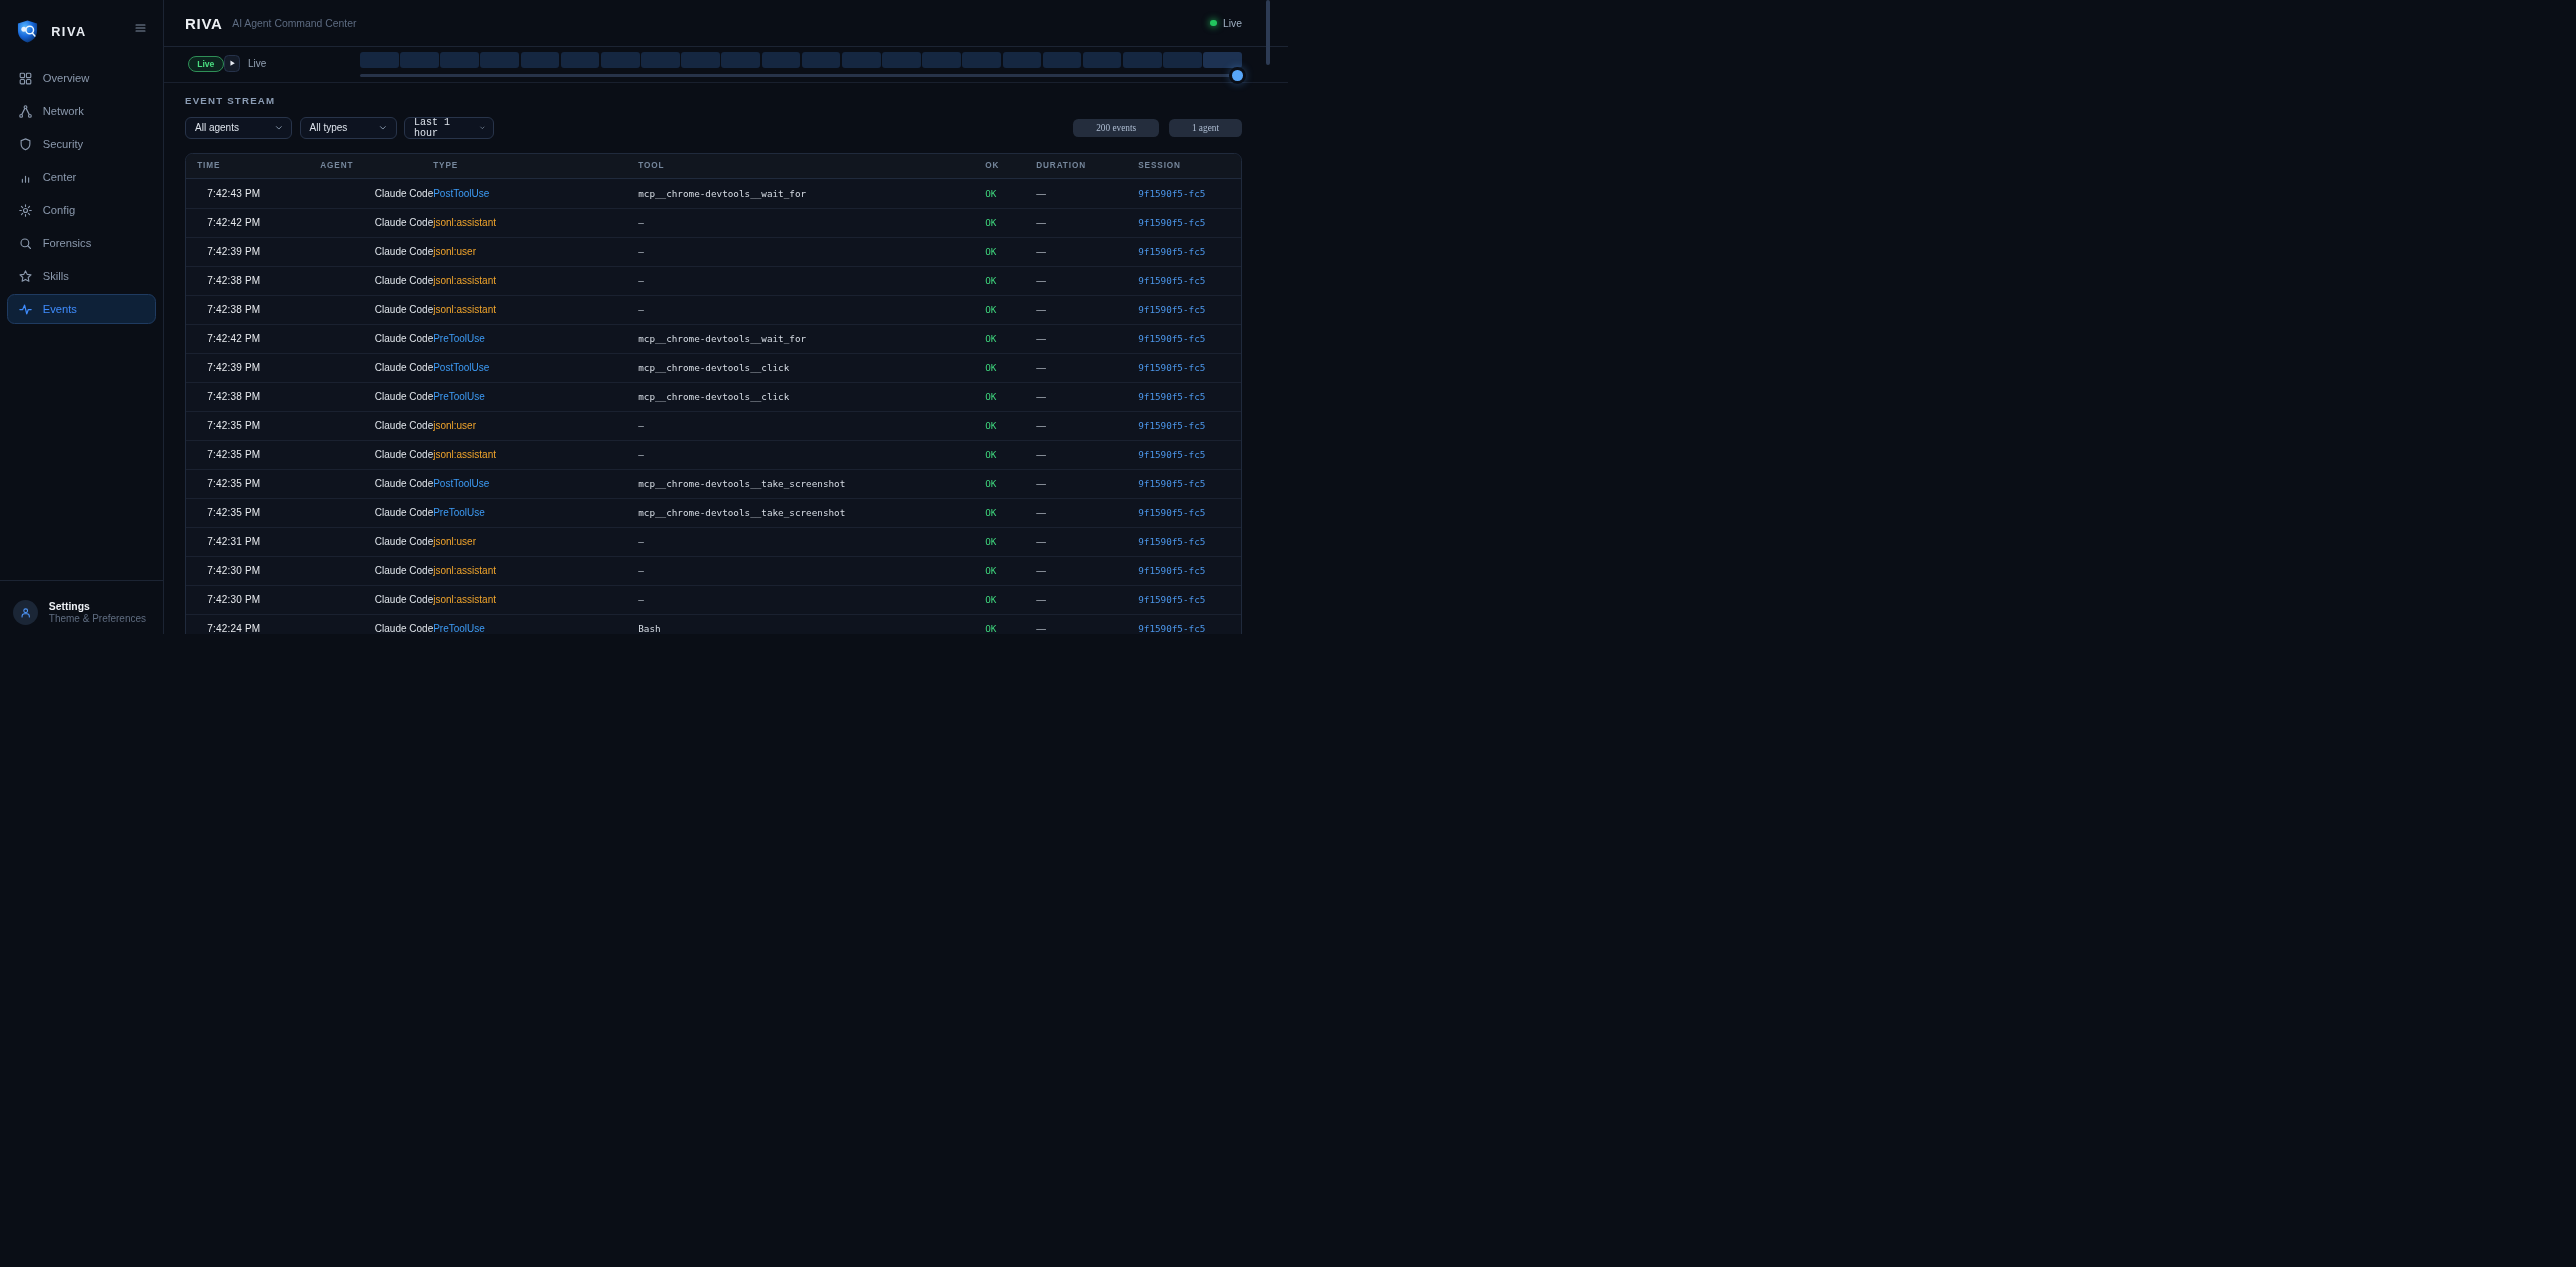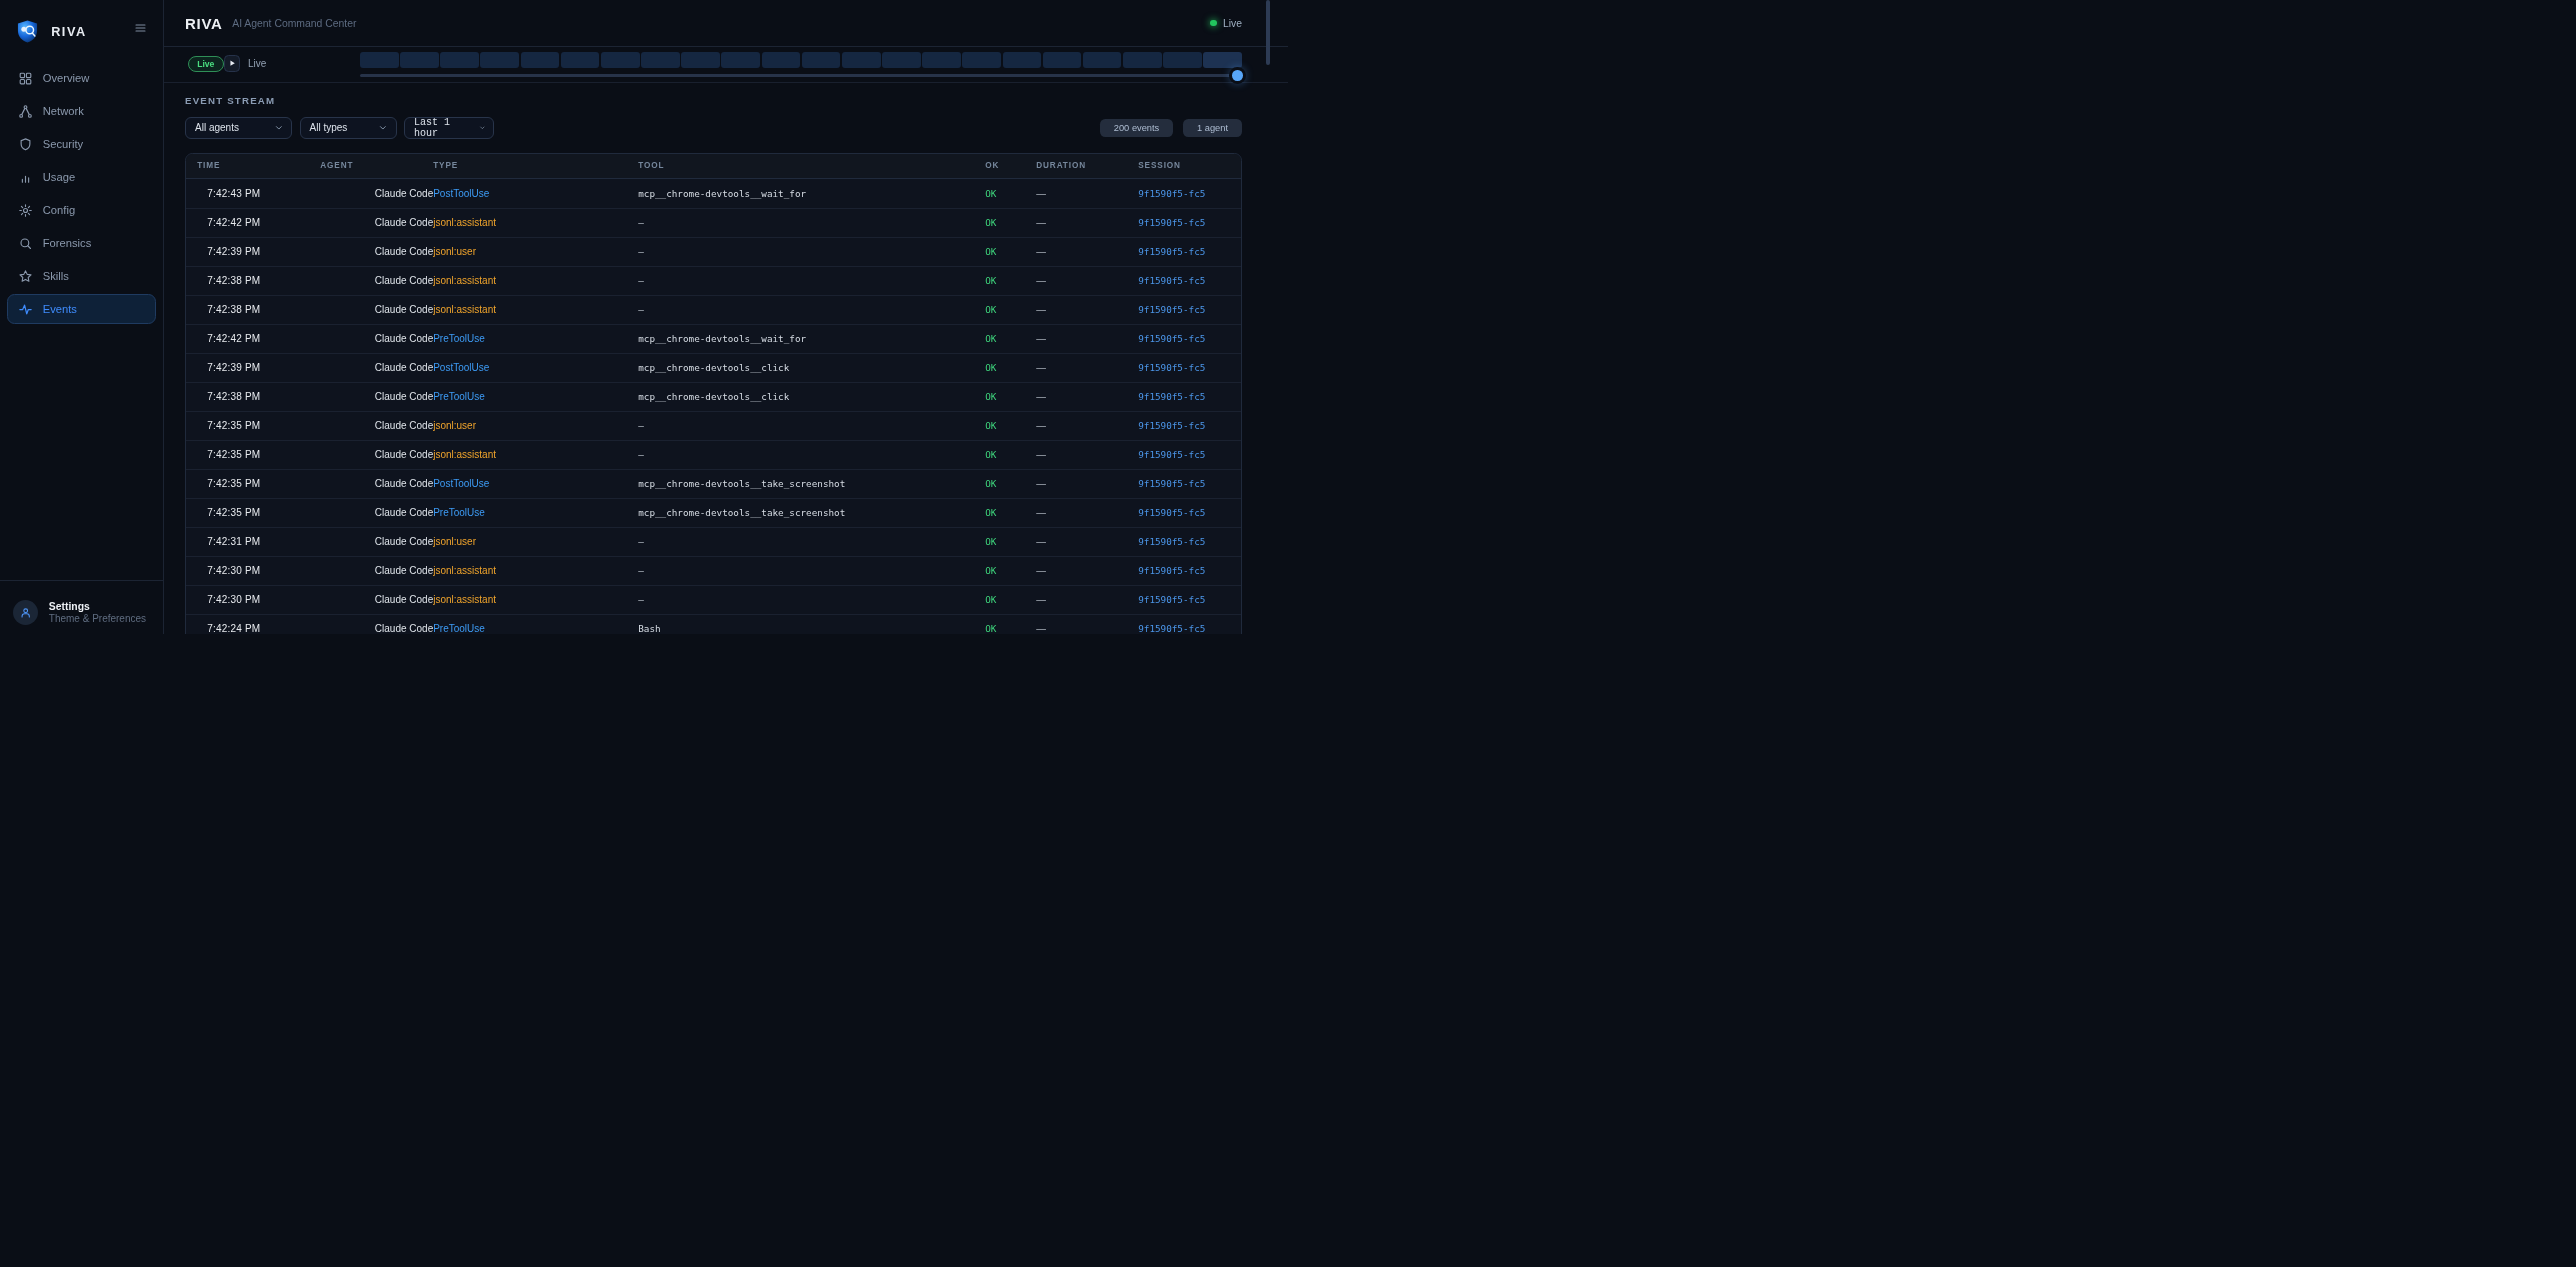--- a/index.html
+++ b/index.html
@@ -66,22 +66,22 @@
   
   .content { flex:1; padding:9.7px 46px 0 21px; min-height:0; }
   .section-title { font-size:9.7px; font-weight:bold; letter-spacing:1.2px; color:#8b9cb3; margin:2.2px 0 11.2px 0; }
   .filters-row { display:flex; align-items:center; gap:7.5px; margin-bottom:14px; }
   .select { height:21.6px; min-width:90px; background:#0d1320; border:0.7px solid #28344a;
             border-radius:6px; display:flex; align-items:center; padding:0 7.5px 0 9px;
             font-size:10px; color:#dde3eb; cursor:pointer; gap:19.4px; }
   .select .chev { margin-left:auto; color:#8fa0b5; width:9.7px; height:9.7px; display:inline-flex; }
   .sel-agents { width:107px; } .sel-types { width:97px; } .sel-range { width:90px;font-family:Liberation Mono, monospace; }
   .badges { margin-left:auto; display:flex; gap:9.7px; }
-  .badge { height:18.6px; padding:0 14px; background:#242d3d; border-radius:5.2px; display:flex;
-           align-items:center; font-family:Liberation Sans, sans-serif; font-size:9.3px; color:#aebdd2; }
+  .badge { height:18.6px; padding:0 23px; background:#242d3d; border-radius:5.2px; display:flex;
+           align-items:center; font-family:Liberation Serif, serif; font-size:9.3px; color:#aebdd2; }
 
   
   .etable { border:0.7px solid #202a3c; border-radius:7.5px; background:#0e131e; overflow:hidden; }
   .thead, .trow { display:grid; padding-left:11.2px;
     grid-template-columns:123px 113px 205px 347px 51px 102px auto; align-items:center; }
   .thead { height:25px; background:#11161f; border-bottom:0.7px solid #202a3c; }
   .th { font-size:8.2px; font-weight:bold; letter-spacing:0.9px; color:#76879c; }
   .trow { height:29px; border-top:0.7px solid #1a2130; cursor:pointer; }
   .trow:first-of-type { border-top:none; }
   .c-time { font-size:10px; color:#e8ebef; letter-spacing:0.2px;margin-left:10px; }
@@ -203,21 +203,21 @@
             </svg>
           </span>
           <span>Security</span>
         </div>
         <div class="nav-item">
           <span class="nic" style="height: 15px; width: 15px;">
             <svg viewBox="0 0 20 20" width="15" height="15">
               <use href="#sym-bars-icon"></use>
             </svg>
           </span>
-          <span>Usage</span>
+          <span>Center</span>
         </div>
         <div class="nav-item">
           <span class="nic" style="height: 15px; width: 15px;">
             <svg viewBox="0 0 20 20" width="15" height="15">
               <use href="#sym-gear-icon"></use>
             </svg>
           </span>
           <span>Config</span>
         </div>
         <div class="nav-item">

